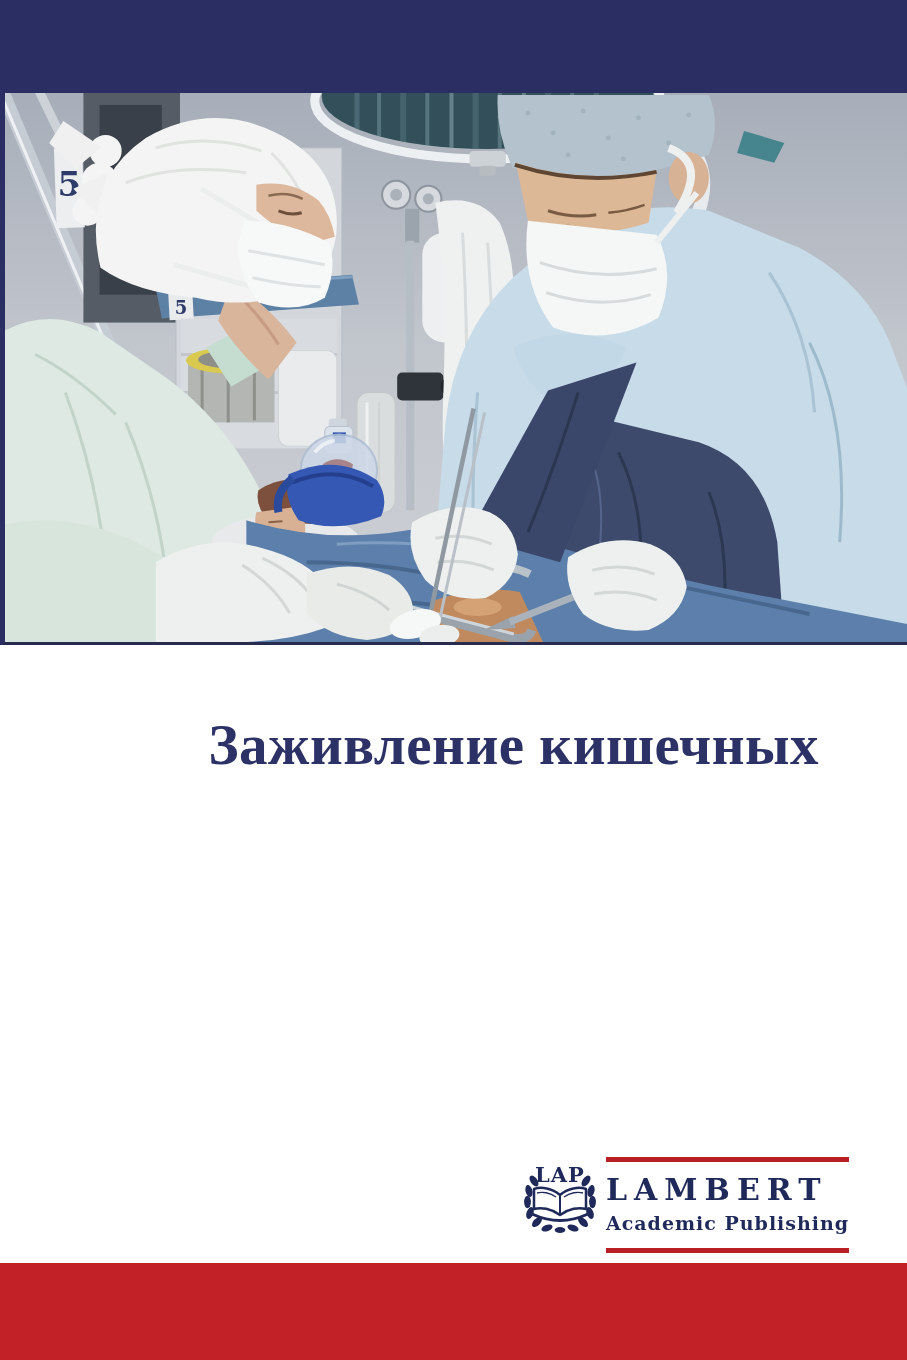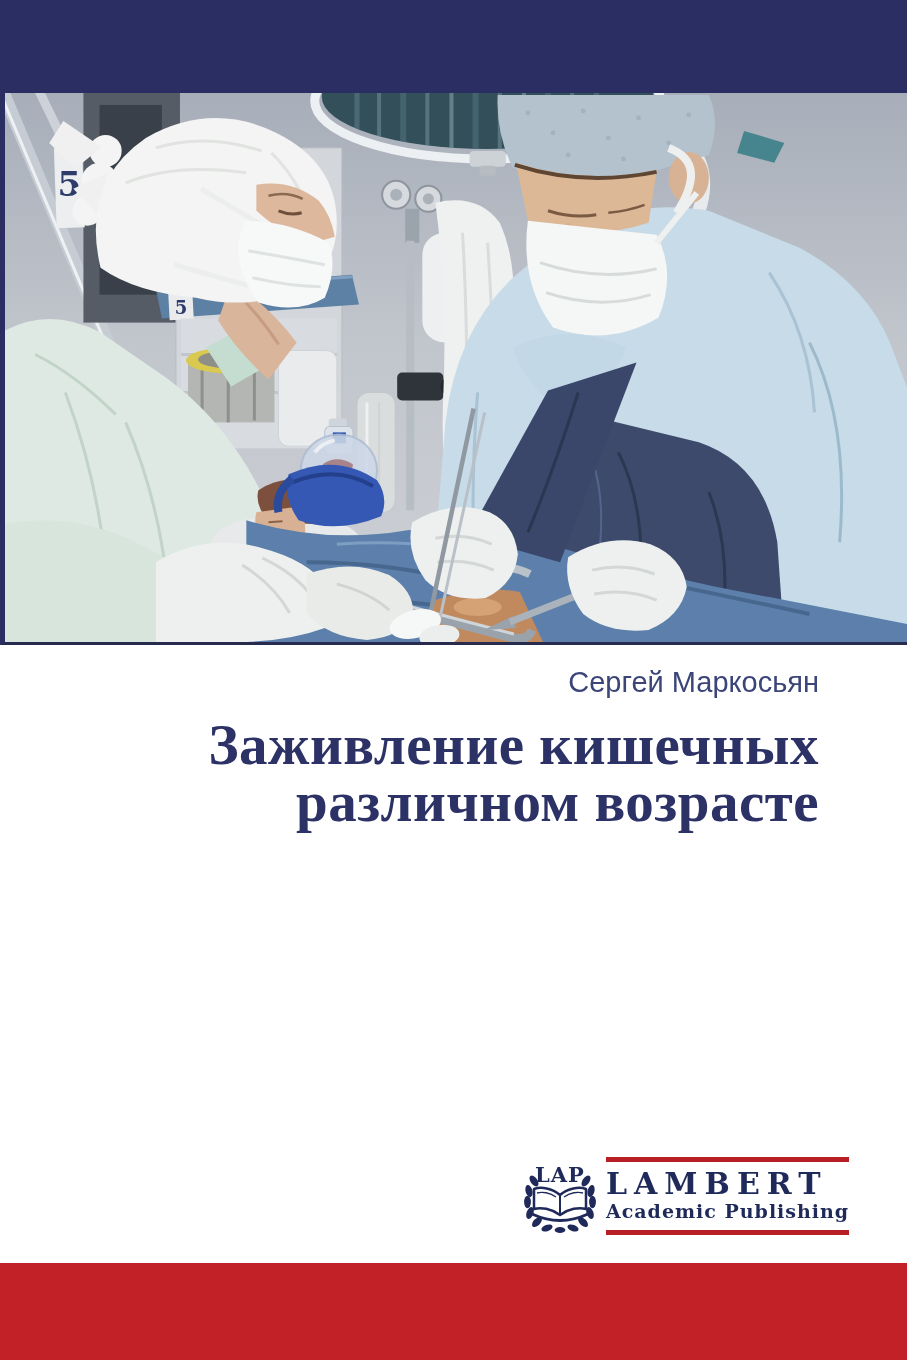--- a/index.html
+++ b/index.html
@@ -6,21 +6,21 @@
   .page{position:relative;width:907px;height:1360px;background:#ffffff;overflow:hidden;
         font-family:"Liberation Sans",sans-serif;}
   .top-band{position:absolute;left:0;top:0;width:907px;height:93px;background:#2b2e63;}
   .photo-frame{position:absolute;left:0;top:93px;width:907px;height:552px;box-sizing:border-box;
         background:#b9bfc8;border-left:5px solid #2b2e63;border-bottom:3px solid #272c4e;overflow:hidden;}
   .photo-frame svg{display:block;width:100%;height:100%;}
   .author{position:absolute;top:666px;right:88px;font-size:29px;color:#3b4578;white-space:nowrap;}
   .title{position:absolute;top:716px;right:88px;text-align:right;font-size:57px;line-height:57px;
         font-weight:bold;letter-spacing:.5px;color:#2c3166;white-space:nowrap;font-family:Liberation Serif, serif;}
   .subtitle{position:absolute;top:899px;right:88px;font-size:36px;color:#44528f;white-space:nowrap;}
-  .logo{position:absolute;left:520px;top:1157px;width:300px;height:78px;display:flex;align-items:stretch;}
+  .logo{position:absolute;left:520px;top:1157px;width:300px;height:96px;display:flex;align-items:stretch;}
   .wreath{width:80px;height:76px;flex:0 0 auto;}
   .logo-right{flex:1;margin-left:6px;display:flex;flex-direction:column;justify-content:space-between;}
   .red-rule{height:5px;background:#b92025;}
   .lambert{font-family:"DejaVu Serif",serif;font-weight:bold;font-size:30px;line-height:31px;
         letter-spacing:7px;color:#1f2a5a;white-space:nowrap;margin-top:5px;}
   .tagline{font-family:"DejaVu Serif",serif;font-weight:bold;font-size:19px;line-height:20px;
         letter-spacing:1px;color:#1f2a5a;white-space:nowrap;margin-bottom:8px;}
   .bottom-bar{position:absolute;left:0;top:1263px;width:907px;height:97px;background:#c12127;}
 </style>
 </head>
@@ -251,25 +251,23 @@
         <line x1="477" y1="320" x2="430" y2="538" stroke="#b9c0c8" stroke-width="3"></line>
       </g>
 
       <g>
         <ellipse cx="408" cy="532" rx="26" ry="14" fill="#f6f7f7" transform="rotate(-14 408 532)"></ellipse>
         <ellipse cx="432" cy="544" rx="20" ry="11" fill="#eceeee" transform="rotate(-8 432 544)"></ellipse>
       </g>
     </svg>
   </div>
 
-  <div class="author">Сергей Маркосьян</div>
 
   <div class="title">
     <div>Заживление кишечных</div>
-    <div>различном возрасте</div>
   </div>
 
 
   <div class="logo">
     <svg class="wreath" viewBox="0 0 80 76">
       <g fill="#1f2a5a">
         <ellipse cx="14" cy="24" rx="3.4" ry="6.2" transform="rotate(-35 14 24)"></ellipse>
         <ellipse cx="9" cy="34" rx="3.4" ry="6.2" transform="rotate(-15 9 34)"></ellipse>
         <ellipse cx="7.5" cy="45" rx="3.4" ry="6.2"></ellipse>
         <ellipse cx="10" cy="56" rx="3.4" ry="6.2" transform="rotate(20 10 56)"></ellipse>

